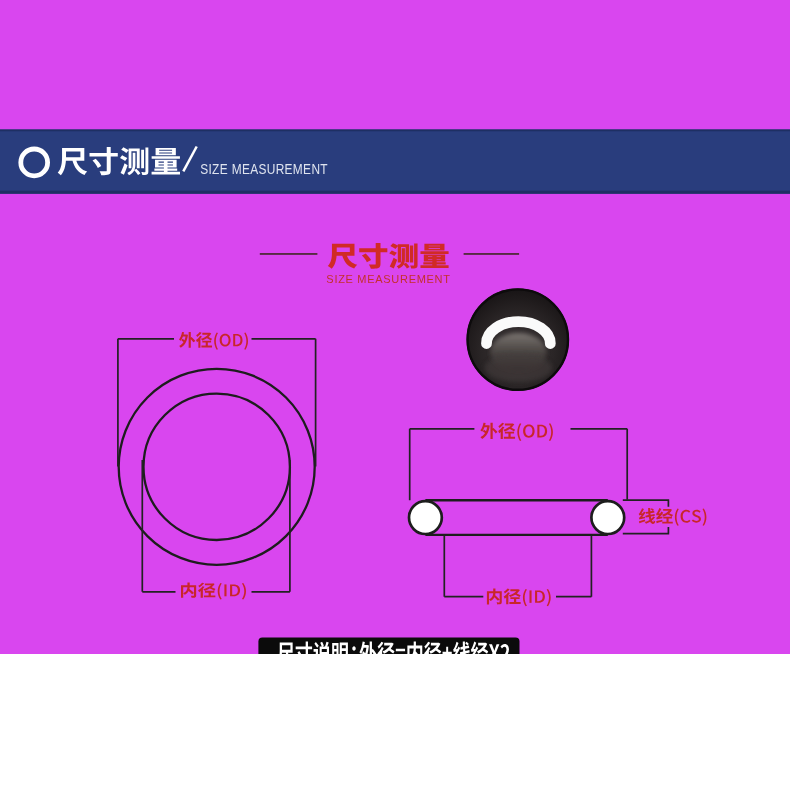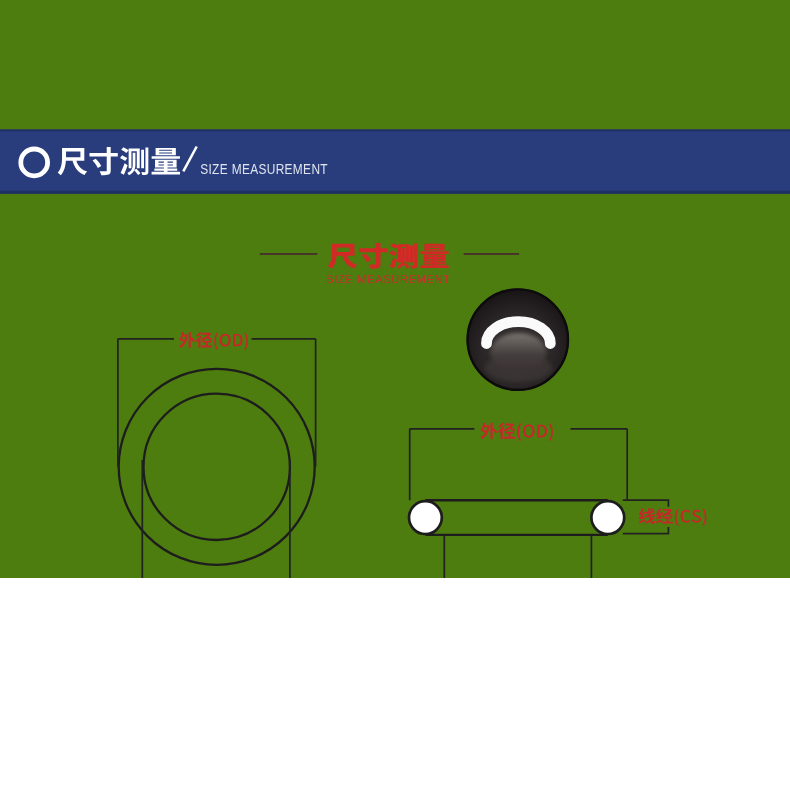--- a/index.html
+++ b/index.html
@@ -1,15 +1,15 @@
 <!DOCTYPE html>
 <html><head><meta charset="utf-8">
 <style>
 html,body{margin:0;padding:0;background:#ffffff;}
-#page{position:relative;width:790px;height:578px;overflow:hidden;background:#4d7c0f;}
+#page{position:relative;width:790px;height:654px;overflow:hidden;background:#d946ef;}
 </style></head>
 <body>
 <div id="page">
 <svg width="790" height="790" viewBox="0 0 790 790">
 <rect x="0" y="129.5" width="790" height="64.2" fill="#293d7d"></rect>
 <rect x="0" y="129.5" width="790" height="1.8" fill="#1e2f63"></rect>
 <rect x="0" y="190.7" width="790" height="3" fill="#1e2f63"></rect>
 <circle cx="34.2" cy="162.4" r="13.4" fill="none" stroke="#ffffff" stroke-width="4.8"></circle>
 <g transform="translate(57.05,172.48) scale(1.0348,1)" fill="#ffffff">
 <g transform="translate(0.00,0) scale(0.03001,-0.03001)">

